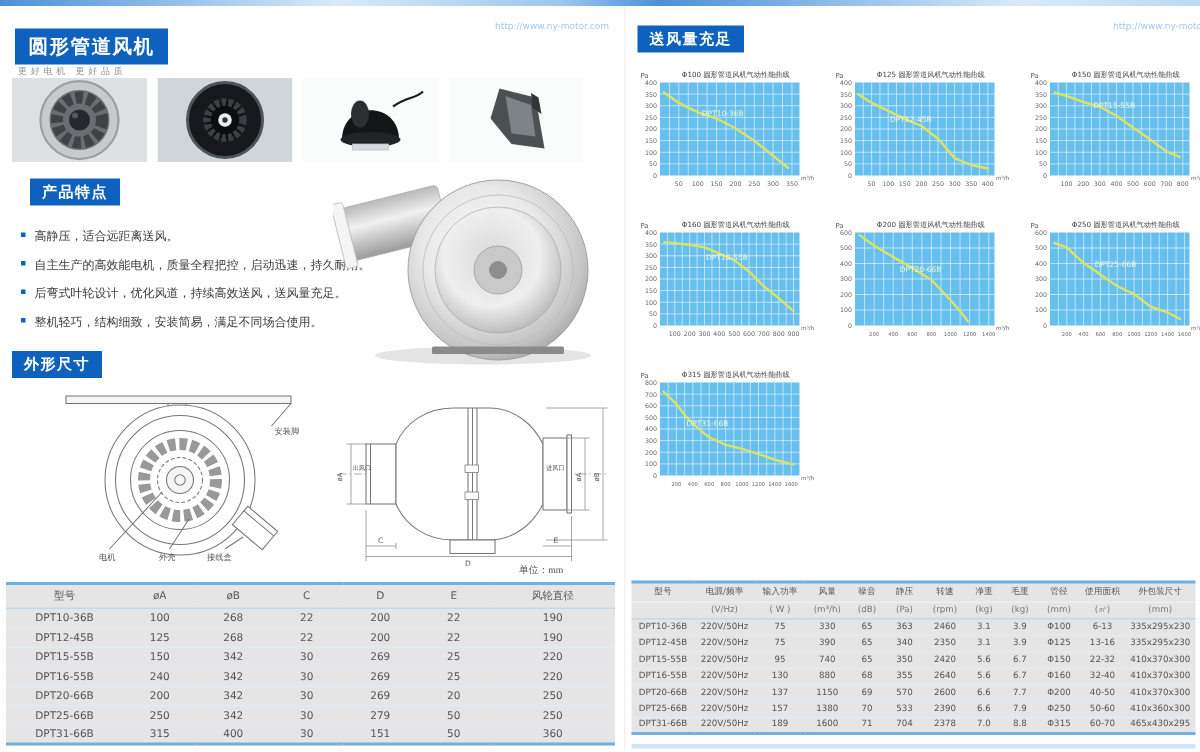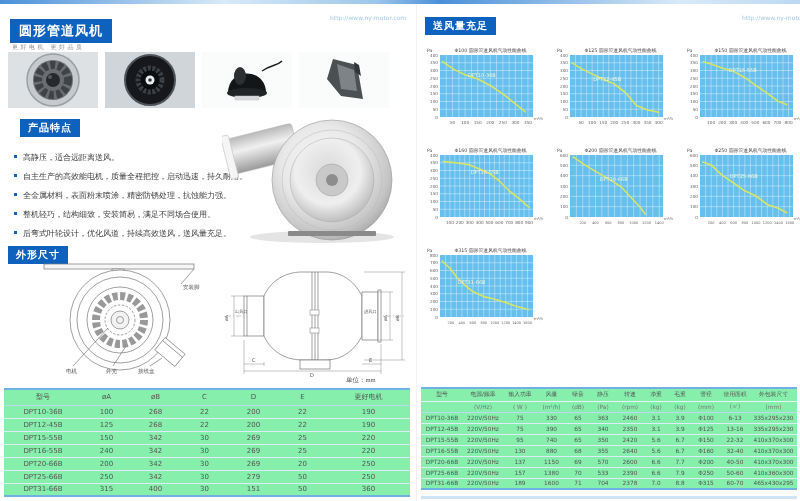--- a/index.html
+++ b/index.html
@@ -25,21 +25,21 @@
   .features { position:absolute; left:14px; top:138px; list-style:none; width:230px;margin-top:10px; }
   .features li { font-size:8px; color:#3c3c3c; line-height:19px; white-space:nowrap; }
   .features .bullet { display:inline-block; width:3px; height:3px; background:#0e62bd; margin-right:6px; vertical-align:2px; }
 
   .hero { position:absolute; left:222px; top:98px; }
   .drawing { position:absolute; }
   .draw-front { left:28px; top:258px; }
   .draw-side { left:214px; top:258px; }
   .unit-note { position:absolute; left:346px; top:376px; font-size:6.5px; color:#555;font-family:Liberation Serif, serif; }
 
-  table { border-collapse:collapse; table-layout:fixed; position:absolute; background:#86efac; }
+  table { border-collapse:collapse; table-layout:fixed; position:absolute; background:#e5e5e5; }
   .dim-table { left:4px; top:388px; width:406px; font-size:7px; color:#555;
     border-top:2px solid #6fb1e2; border-bottom:2px solid #6fb1e2; }
   .dim-table th { height:16px; font-weight:normal; color:#555; border-bottom:1px solid #bcd9f0; }
   .dim-table td { height:13px; text-align:center; border-bottom:1px solid #ddecf8; }
 
   .spec-table { left:421px; top:387px; width:376px; font-size:5.8px; color:#555;
     border-top:2px solid #6fb1e2; border-bottom:2px solid #6fb1e2; }
   .spec-table th { height:13px; font-weight:normal; color:#555; }
   .spec-table .units td { height:11px; color:#777; border-bottom:1px solid #bcd9f0; text-align:center; }
   .spec-table tbody td { height:11px; text-align:center; border-bottom:1px solid #ddecf8; }
@@ -92,23 +92,22 @@
       <polygon points="34,7 58,13 64,47 42,44 28,27" fill="#4b5053"></polygon>
       <polygon points="38,12 55,18 58,39 42,37" fill="#7d8387"></polygon>
       <polygon points="55,10 60,13 62,24 56,20" fill="#32363a"></polygon>
     </svg>
   </div>
 
   <div class="head-box sec" style="left:20px; top:119px;">产品特点</div>
   <ul class="features">
       <li><span class="bullet"></span><span>高静压，适合远距离送风。</span></li>
       <li><span class="bullet"></span><span>自主生产的高效能电机，质量全程把控，启动迅速，持久耐用。</span></li>
-      <li><span class="bullet"></span><span>全金属材料，表面粉末喷涂，精密防锈处理，抗蚀能力强。</span></li>
+      <li><span class="bullet"></span><span>后弯式叶轮设计，优化风道，持续高效送风，送风量充足。</span></li>
       <li><span class="bullet"></span><span>整机轻巧，结构细致，安装简易，满足不同场合使用。</span></li>
-      <li><span class="bullet"></span><span>后弯式叶轮设计，优化风道，持续高效送风，送风量充足。</span></li>
     </ul>
 
   <svg class="hero" width="192" height="148" viewBox="0 0 192 148">
     <defs>
       <radialGradient id="gBody" cx="42%" cy="38%" r="75%">
         <stop offset="0%" stop-color="#fafafa"></stop>
           <stop offset="45%" stop-color="#e8e8e8"></stop>
         <stop offset="75%" stop-color="#c4c4c4"></stop>
           <stop offset="100%" stop-color="#8f8f8f"></stop>
       </radialGradient>
@@ -129,21 +128,21 @@
       <rect x="2" y="24" width="8" height="44" rx="2" fill="#f5f5f5" stroke="#c2c2c2" stroke-width="0.6"></rect>
     </g>
     <circle cx="110" cy="82" r="60" fill="url(#gBody)" stroke="#9a9a9a" stroke-width="0.6"></circle>
     <circle cx="110" cy="82" r="50" fill="none" stroke="#b8b8b8" stroke-width="0.5"></circle>
     <circle cx="110" cy="82" r="42" fill="url(#gRing)" stroke="#a0a0a0" stroke-width="0.4"></circle>
     <circle cx="110" cy="82" r="16" fill="#c9c9c9" stroke="#9a9a9a" stroke-width="0.5"></circle>
     <circle cx="110" cy="82" r="6" fill="#8d8d8d"></circle>
     <rect x="66" y="133" width="88" height="5" rx="1" fill="#8a8a8a"></rect>
   </svg>
 
-  <div class="head-box sec" style="left:8px; top:246px;">外形尺寸</div>
+  <div class="head-box sec" style="left:8px; top:234px;">外形尺寸</div>
 
   <svg class="drawing draw-front" width="185" height="120" viewBox="0 0 185 120">
     <g stroke="#777" stroke-width="0.7" fill="none">
       <rect x="16" y="6" width="150" height="5" fill="#f6f6f6"></rect>
       <rect x="84" y="11" width="12" height="5" fill="#fff"></rect>
       <circle cx="92" cy="62" r="50" fill="#fff"></circle>
       <circle cx="92" cy="62" r="43"></circle>
       <circle cx="92" cy="62" r="33"></circle>
       <circle cx="92" cy="62" r="24" stroke-width="8" stroke-dasharray="5 2.5" stroke="#999"></circle>
       <circle cx="92" cy="62" r="15" stroke-dasharray="2.5 1.5"></circle>
@@ -219,21 +218,21 @@
         <col style="width:83px">
       </colgroup>
     <thead>
         <tr>
           <th>型号</th>
           <th>øA</th>
           <th>øB</th>
           <th>C</th>
           <th>D</th>
           <th>E</th>
-          <th>更好电机</th>
+          <th>风轮直径</th>
         </tr>
       </thead>
     <tbody>
         <tr>
           <td>DPT10-36B</td>
           <td>100</td>
           <td>268</td>
           <td>22</td>
           <td>200</td>
           <td>22</td>

